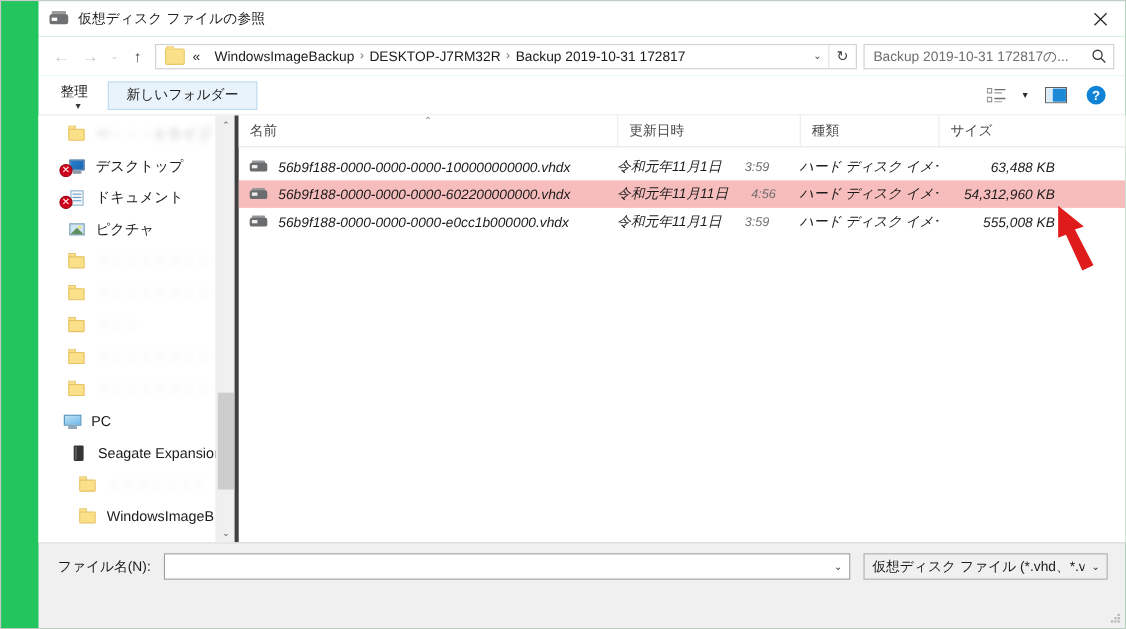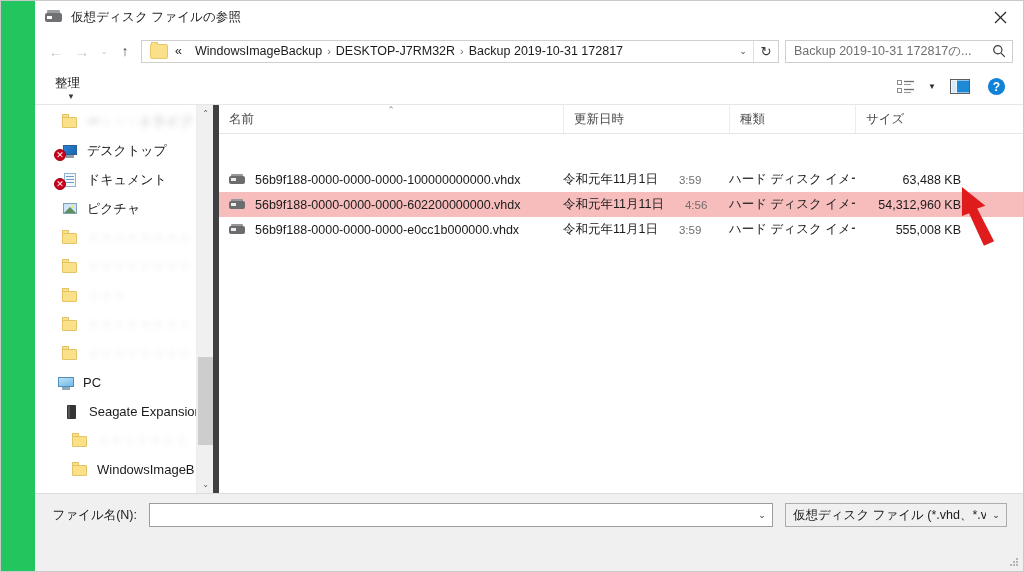--- a/index.html
+++ b/index.html
@@ -449,23 +449,22 @@
     width: 15px;
     background: #cdcdcd;
   }
 
   
   .filepane {
     flex: 1 1 auto;
     display: flex;
     flex-direction: column;
     min-width: 0;
-    border-left: 6px solid #404040;
-    background: #ffffff;
-    gap: 28px;
+    border-left: 4px solid #404040;
+    background: #ffffff;
   }
   .col-head {
     height: 28px;
     min-height: 28px;
     display: flex;
     align-items: center;
     border-bottom: 1px solid #e6e6e6;
     background: #ffffff;
     position: relative;
   }
@@ -498,20 +497,21 @@
     flex: 1 1 auto;
     overflow: hidden;
     padding-top: 5px;
   }
   .file-row {
     height: 25px;
     display: flex;
     align-items: center;
     font-size: 12.5px;
     color: #1b1b1b;
+    font-style: italic;
   }
   .file-row.selected { background: #f7bdbd; }
   .cell {
     height: 25px;
     display: flex;
     align-items: center;
     box-sizing: border-box;
     white-space: nowrap;
     overflow: hidden;
   }
@@ -716,20 +716,21 @@
         </svg>
       </div>
     </div>
   </div>
 
   <div class="toolbar">
     <div class="tb-item">
       <span>整理</span>
       <span class="tb-caret">▼</span>
     </div>
+    <div class="tb-newfolder">新しいフォルダー</div>
 
     <div class="tb-right">
       <div class="view-icon">
         <svg width="18" height="14" viewBox="0 0 18 14">
           <rect x="0.5" y="0.5" width="4" height="4" fill="none" stroke="#8d8d8d" stroke-width="1"></rect>
           <rect x="0.5" y="8.5" width="4" height="4" fill="none" stroke="#8d8d8d" stroke-width="1"></rect>
           <line x1="7" y1="1.5" x2="17" y2="1.5" stroke="#6f6f6f" stroke-width="1.3"></line>
           <line x1="7" y1="4.5" x2="14" y2="4.5" stroke="#9a9a9a" stroke-width="1.1"></line>
           <line x1="7" y1="9.5" x2="17" y2="9.5" stroke="#6f6f6f" stroke-width="1.3"></line>
           <line x1="7" y1="12.5" x2="14" y2="12.5" stroke="#9a9a9a" stroke-width="1.1"></line>

